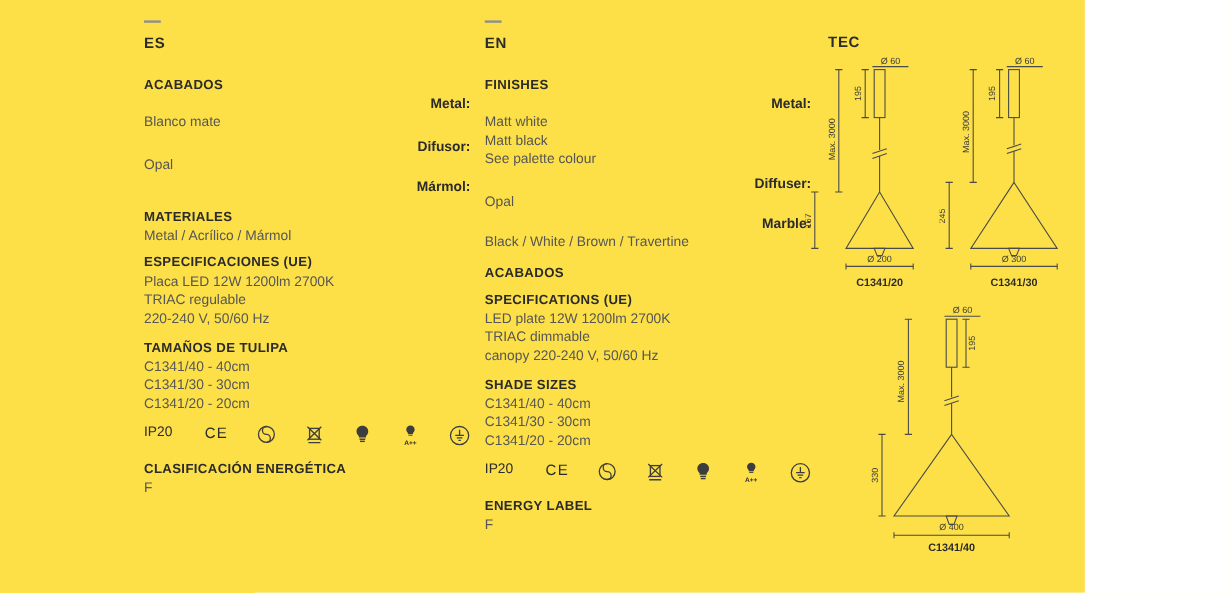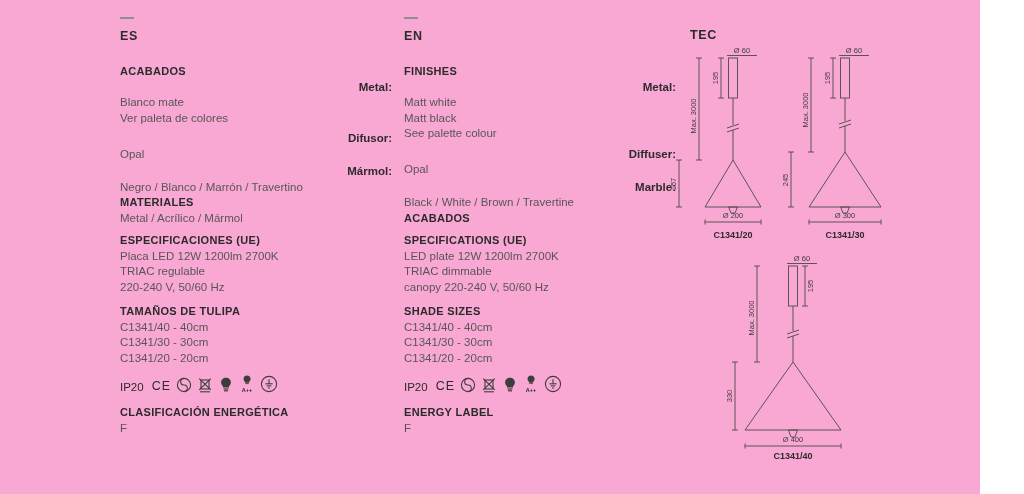--- a/index.html
+++ b/index.html
@@ -1,37 +1,37 @@
 <!DOCTYPE html>
 <html><head>
 <meta charset="utf-8">
 <style>
   * { margin:0; padding:0; box-sizing:border-box; }
   html,body { background:#ffffff; }
   body { font-family:"Liberation Sans", sans-serif; }
-  .page { position:relative; width:980px; height:494px; background:#f9a8d4; color:#3d3d3d; overflow:hidden; }
+  .page { position:relative; width:904px; height:494px; background:#fde047; color:#3d3d3d; overflow:hidden; }
 
   .col { position:absolute; top:0; }
   .lang-col { width:272px; }
 
   .dash { margin-top:17px; width:14px; height:2px; background:#8f8f8f; }
   .lang { margin-top:10px; font-size:12.5px; font-weight:bold; letter-spacing:0.6px; color:#2b2b2b; }
 
   .first-section { margin-top:21px; }
   .sec-heading { font-size:11px; font-weight:bold; letter-spacing:0.3px; color:#2b2b2b; line-height:15.5px; }
   .sub-label { font-size:11.5px; font-weight:bold; color:#2b2b2b; line-height:15.5px;text-align:right; }
   .body-line { font-size:11.5px; color:#565656; line-height:15.5px; white-space:nowrap; }
   .gap1 { margin-top:5px; }
   .gap2 { margin-top:2px; }
-  .section-materials { }
+  .section-materials { margin-top:10px; }
   .section-specs { margin-top:7px; }
   .section-sizes { margin-top:9px; }
   .section-energy { margin-top:12px; }
 
-  .icons-row { margin-top:9px; height:18px; display:flex; align-items:flex-end; gap:5px; }
+  .icons-row { margin-top:9px; height:18px; display:flex; align-items:flex-start; gap:24px; }
   .ip { font-size:11.5px; color:#2b2b2b; margin-right:3px; }
   .ce { font-size:12.5px; color:#2b2b2b; letter-spacing:1px; }
   .ic { display:block; }
   .ic line, .ic rect, .ic path, .ic circle { stroke:#3d3d3d; fill:none; stroke-width:1.1; }
   .ic .fill { fill:#3d3d3d; stroke:none; }
   .ic text { fill:#2b2b2b; stroke:none; font-weight:bold; font-family:"Liberation Sans", sans-serif; }
 
   .tec-heading { position:absolute; left:690px; top:28px; font-size:12.5px; font-weight:bold; letter-spacing:0.6px; color:#2b2b2b; }
 
   .drawing { position:absolute; }
@@ -45,25 +45,23 @@
 <div class="page">
 
   <section class="col lang-col" style="left:120px">
     <div class="dash"></div>
     <h2 class="lang">ES</h2>
 
     <div class="first-section">
       <div class="sec-heading">ACABADOS</div>
       <div class="sub-label">Metal:</div>
       <div class="body-line">Blanco mate</div>
-      <div class="body-line">Ver paleta de colores</div>
       <div class="sub-label gap1">Difusor:</div>
       <div class="body-line">Opal</div>
       <div class="sub-label gap2">Mármol:</div>
-      <div class="body-line">Negro / Blanco / Marrón / Travertino</div>
     </div>
 
     <div class="section-materials">
       <div class="sec-heading">MATERIALES</div>
       <div class="body-line">Metal / Acrílico / Mármol</div>
     </div>
 
     <div class="section-specs">
       <div class="sec-heading">ESPECIFICACIONES (UE)</div>
       <div class="body-line">Placa LED 12W 1200lm 2700K</div>

